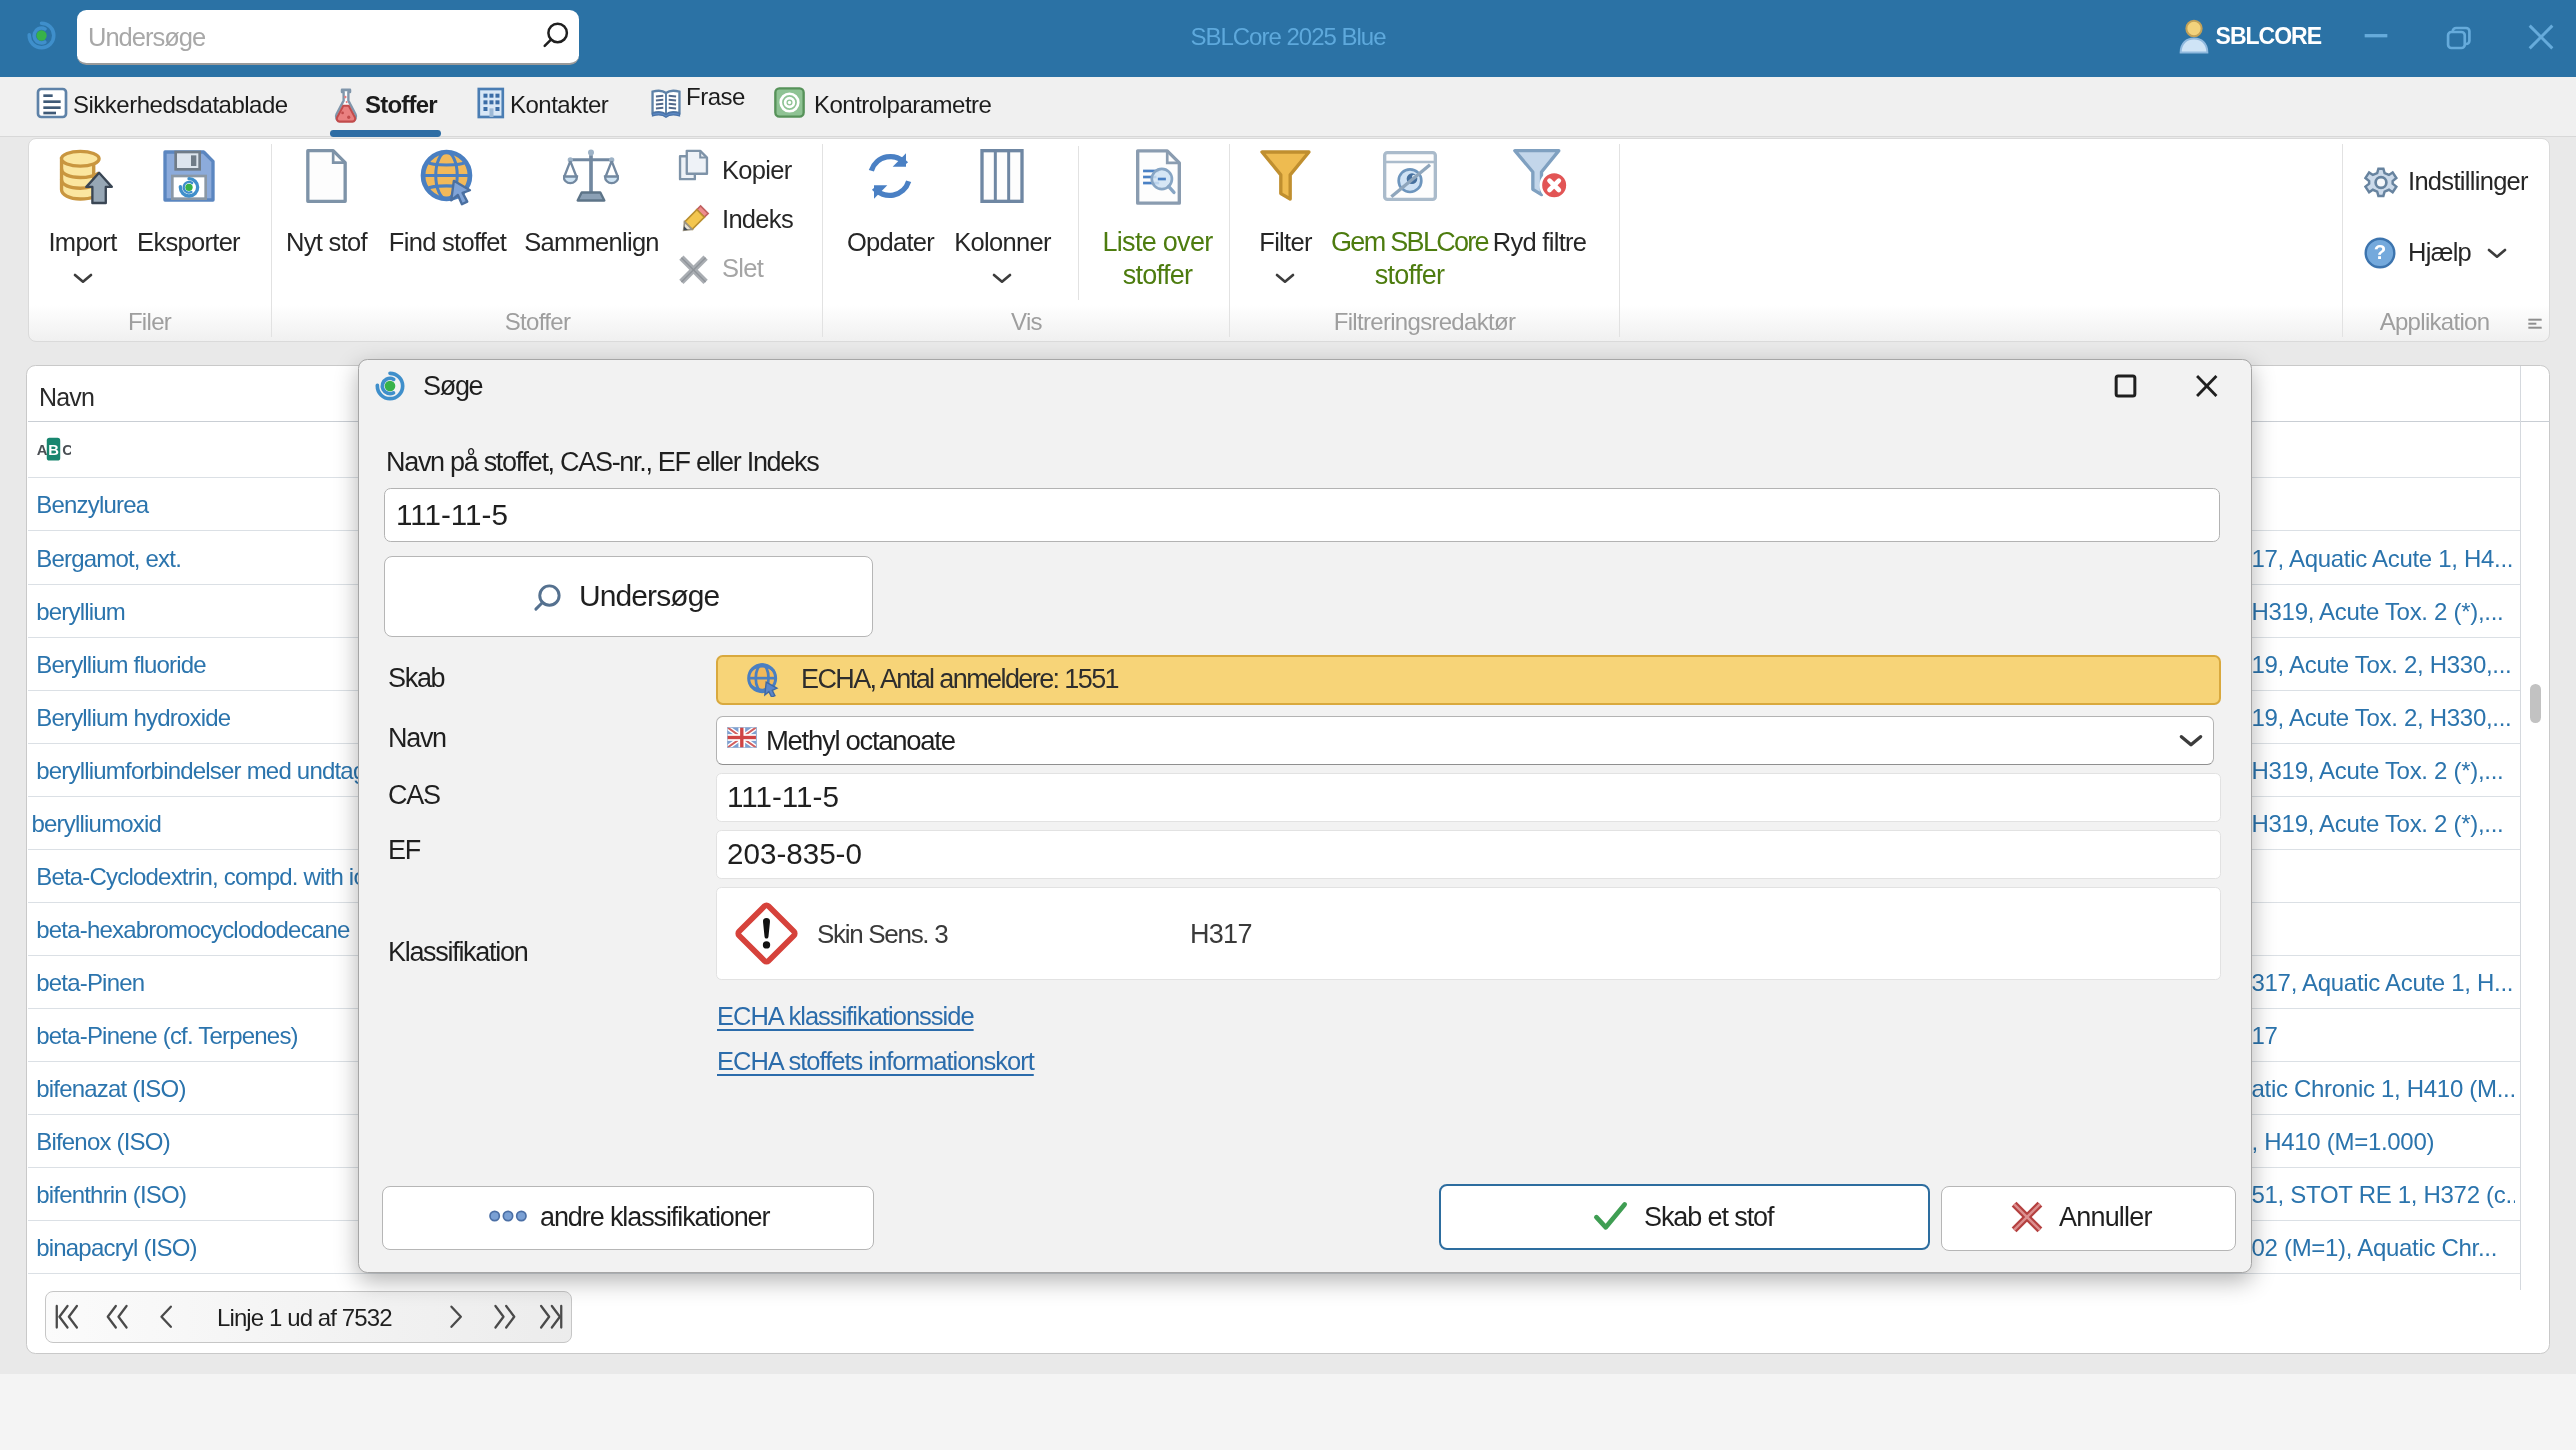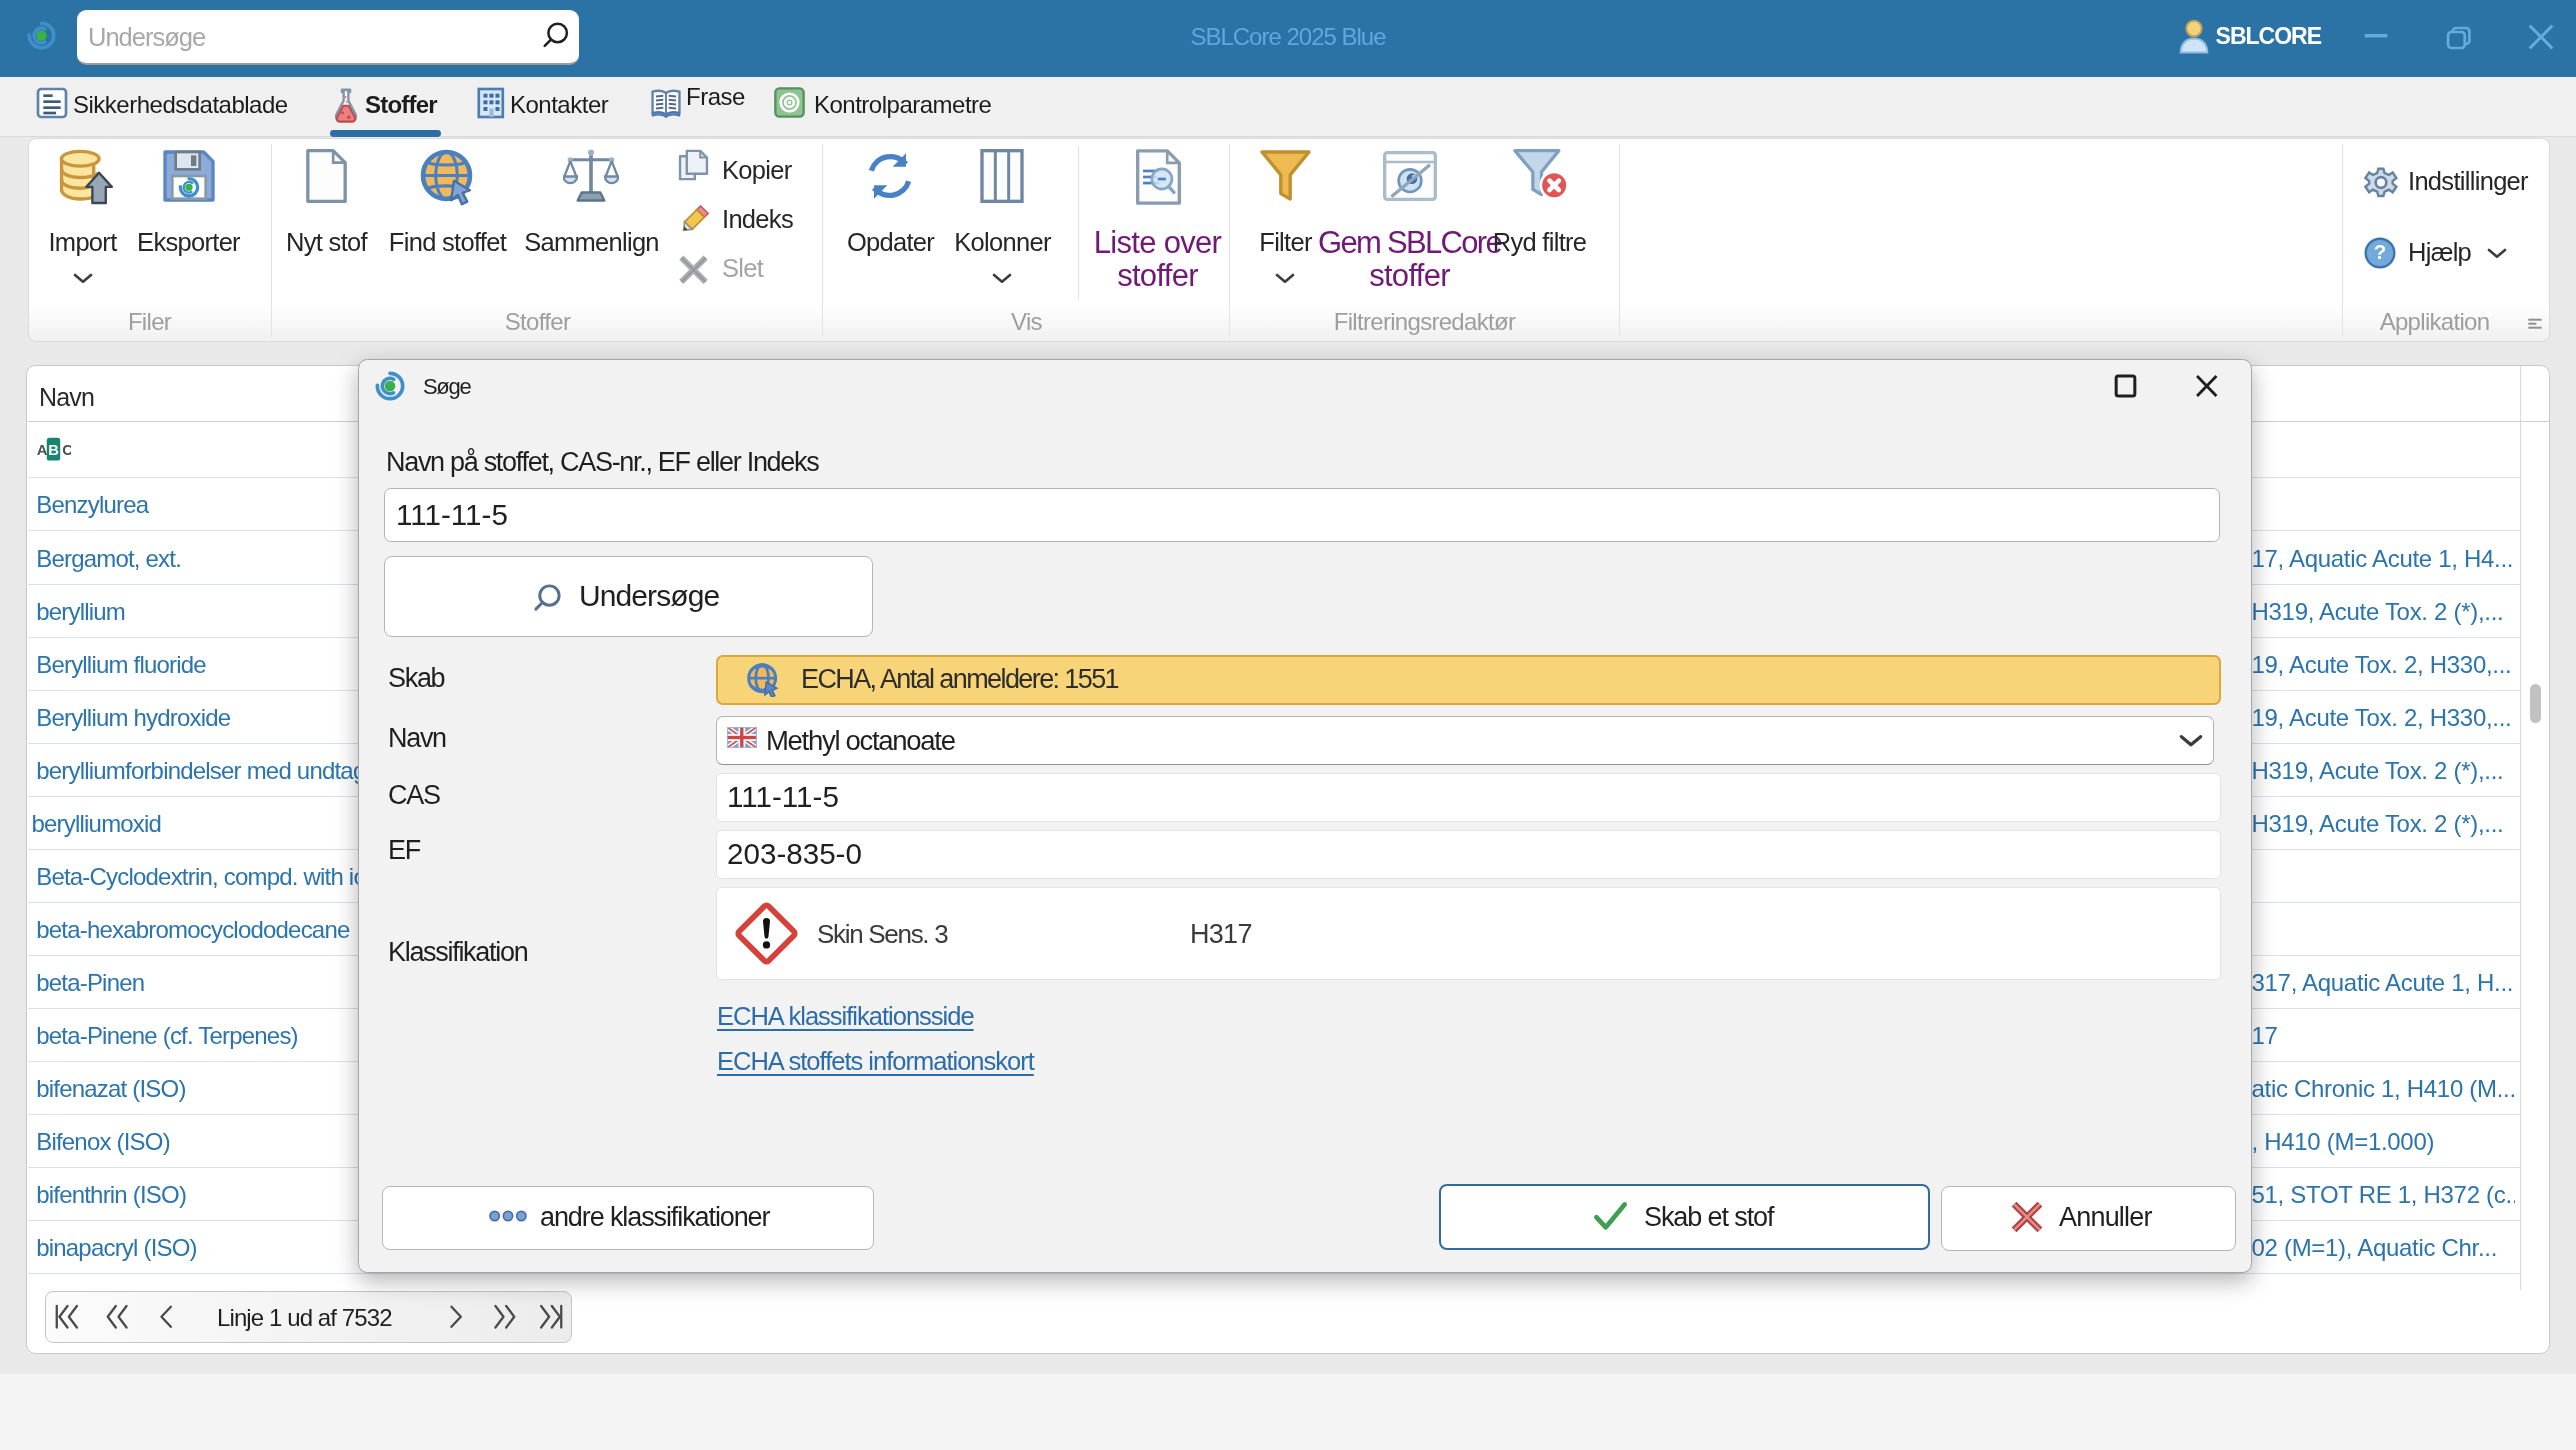--- a/index.html
+++ b/index.html
@@ -9,21 +9,21 @@
 .sph{left:88px;top:10px;height:55px;line-height:55px;font-size:25.5px;letter-spacing:-1px;color:#a8a8a8}
 .apptitle{left:0;top:0;width:2576px;height:73px;line-height:73px;text-align:center;color:#5ea9dc;font-size:24px;letter-spacing:-1px}
 .sblcore{right:255px;top:0;height:73px;line-height:73px;color:#fff;font-size:23px;font-weight:bold;letter-spacing:-1px}
 .tabbar{left:0;top:77px;width:2576px;height:60px;background:#f0f0f0;border-bottom:1.3px solid #d8d8d8}
 .tablbl{top:16px;height:35px;line-height:35px;font-size:24px;letter-spacing:-0.5px;color:#1c1c1c}
 .underl{left:330px;top:130px;width:111px;height:6.7px;border-radius:3.4px;background:#2e6da4}
 .ribbon{left:27.5px;top:138px;width:2522px;height:204px;background:linear-gradient(#ffffff 82%,#f0f0f0);border:1.3px solid #dadada;border-radius:8px}
 .vsep{width:1.3px;background:#e2e2e2}
 .glbl{top:310px;height:24px;line-height:24px;font-size:24px;letter-spacing:-0.7px;color:#9e9e9e;text-align:center}
 .rlbl{top:228px;height:29.6px;line-height:29.6px;font-size:25.5px;letter-spacing:-0.7px;color:#262626;text-align:center}
-.rlbl2{height:29.6px;line-height:29.6px;font-size:31px;letter-spacing:-0.7px;color:#701a75;text-align:center}
+.rlbl2{height:29.6px;line-height:29.6px;font-size:27px;letter-spacing:-0.7px;color:#4d7c0f;text-align:center}
 .slbl{height:29.6px;line-height:29.6px;font-size:25.5px;letter-spacing:-0.7px;color:#262626}
 .tpanel{left:26px;top:365px;width:2524px;height:989px;background:#fff;border:1.3px solid #c9c9c9;border-radius:9.4px}
 .navn{left:39px;top:380px;height:35px;line-height:35px;font-size:25px;letter-spacing:-0.8px;color:#2b2b2b}
 .hline{height:0.7px;background:#dbe0e5}
 .rowt{height:35px;line-height:35px;font-size:24px;letter-spacing:-0.8px;color:#2b74ad;white-space:nowrap}
 .fragwrap{left:2252px;width:263px;overflow:hidden;letter-spacing:-0.3px}
 .scrollthumb{left:2530px;top:684px;width:10.7px;height:39px;background:#c2c2c2;border-radius:5.4px}
 .navbox{left:45px;top:1291px;width:527px;height:52px;background:linear-gradient(90deg,#fbfbfb,#ececec);border:1.3px solid #c6c6c6;border-radius:8px}
 .navtxt{left:217px;top:1301px;height:34px;line-height:34px;font-size:24px;letter-spacing:-0.9px;color:#1f1f1f}
 .dlg{left:358px;top:359px;width:1894px;height:914px;background:#f2f2f2;border:1.3px solid #a6a6a6;border-radius:9.4px;box-shadow:0 8px 23px rgba(0,0,0,0.30)}
@@ -371,21 +371,21 @@
       <line x1="36" y1="3" x2="36" y2="35"></line>
     </g>
   </svg>
 <div class="a" style="left:0;top:1374px;width:2576px;height:77px;background:#f4f4f4"></div>
 <div class="a dlg"></div>
 <svg class="a" style="left:374px;top:370px" width="32" height="32" viewBox="0 0 48 48">
 <circle cx="24" cy="24" r="19" fill="none" stroke="#3f8fcb" stroke-width="5.5" stroke-linecap="round" stroke-dasharray="90 30" transform="rotate(-90 24 24)"></circle>
 <circle cx="24" cy="24" r="11.5" fill="none" stroke="#3f8fcb" stroke-width="5.5" stroke-linecap="round" stroke-dasharray="47 26" transform="rotate(63 24 24)"></circle>
 <circle cx="24" cy="24" r="8" fill="#38b249"></circle>
   </svg>
-<div class="a dt" style="left:423px;top:369px;height:35px;line-height:35px;font-size:22px;letter-spacing:-1.3px">Søge</div>
+<div class="a dt" style="left:423px;top:369px;height:35px;line-height:35px;font-size:27px;letter-spacing:-1.3px">Søge</div>
 <svg class="a" style="left:2114px;top:374px" width="23" height="24" viewBox="0 0 34 36">
     <rect x="3" y="3" width="28" height="30" rx="3" fill="none" stroke="#1f1f1f" stroke-width="4.5"></rect>
   </svg>
 <svg class="a" style="left:2195px;top:374px" width="23.5" height="24" viewBox="0 0 35 36">
     <g stroke="#1f1f1f" stroke-width="4.2">
       <line x1="3" y1="3" x2="32" y2="33"></line>
       <line x1="32" y1="3" x2="3" y2="33"></line>
     </g>
   </svg>
 <div class="a dt" style="left:386px;top:445px;height:35px;line-height:35px">Navn på stoffet, CAS-nr., EF eller Indeks</div>

